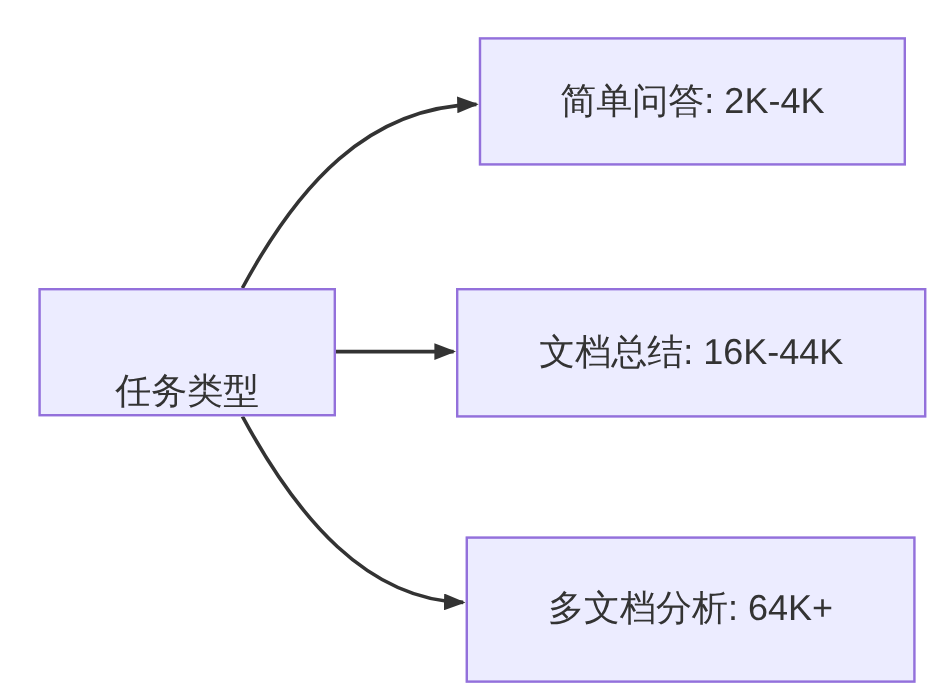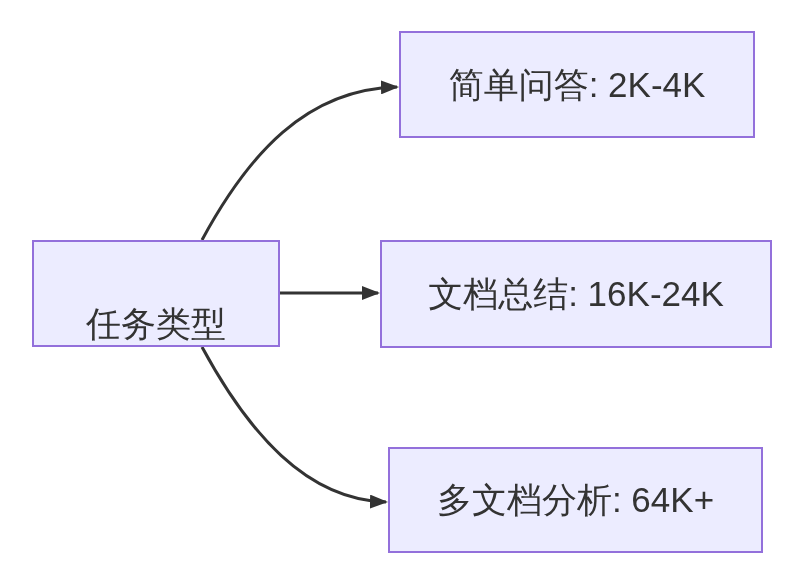--- a/index.html
+++ b/index.html
@@ -40,29 +40,29 @@
     stroke: none;
   }
   .node {
     position: absolute;
     background: var(--node-fill);
     border: 2px solid var(--node-border);
     color: var(--text-color);
     display: flex;
     align-items: center;
     justify-content: center;
-    font-size: 35px;
+    font-size: 30px;
     line-height: 1.2;
     text-align: center;
     white-space: nowrap;
   }
   .node-root    { left: 32px;  top: 240px; width: 248px; height: 107px; align-items: flex-end; }
   .node-qa      { left: 399px; top: 31px;  width: 356px; height: 107px; }
   .node-summary { left: 380px; top: 240px; width: 392px; height: 108px; }
-  .node-multi   { left: 388px; top: 447px; width: 375px; height: 106px; }
+  .node-multi   { left: 388px; top: 447px; width: 375px; height: 122px; }
 </style>
 </head>
 <body>
 
 <div class="canvas">
 
   <svg class="edges" viewBox="0 0 787 572" xmlns="http://www.w3.org/2000/svg">
     <defs>
       <marker id="arrow" viewBox="0 0 18 14" refX="16" refY="7" markerWidth="18" markerHeight="14" markerUnits="userSpaceOnUse" orient="auto">
         <path class="arrowhead" d="M0,0 L18,7 L0,14 Z"></path>
@@ -75,20 +75,20 @@
 
   <div class="node node-root">
     <span>任务类型</span>
   </div>
 
   <div class="node node-qa">
     <span>简单问答: 2K-4K</span>
   </div>
 
   <div class="node node-summary">
-    <span>文档总结: 16K-24K</span>
+    <span>文档总结: 16K-44K</span>
   </div>
 
   <div class="node node-multi">
     <span>多文档分析: 64K+</span>
   </div>
 
 </div>
 
 </body></html>

